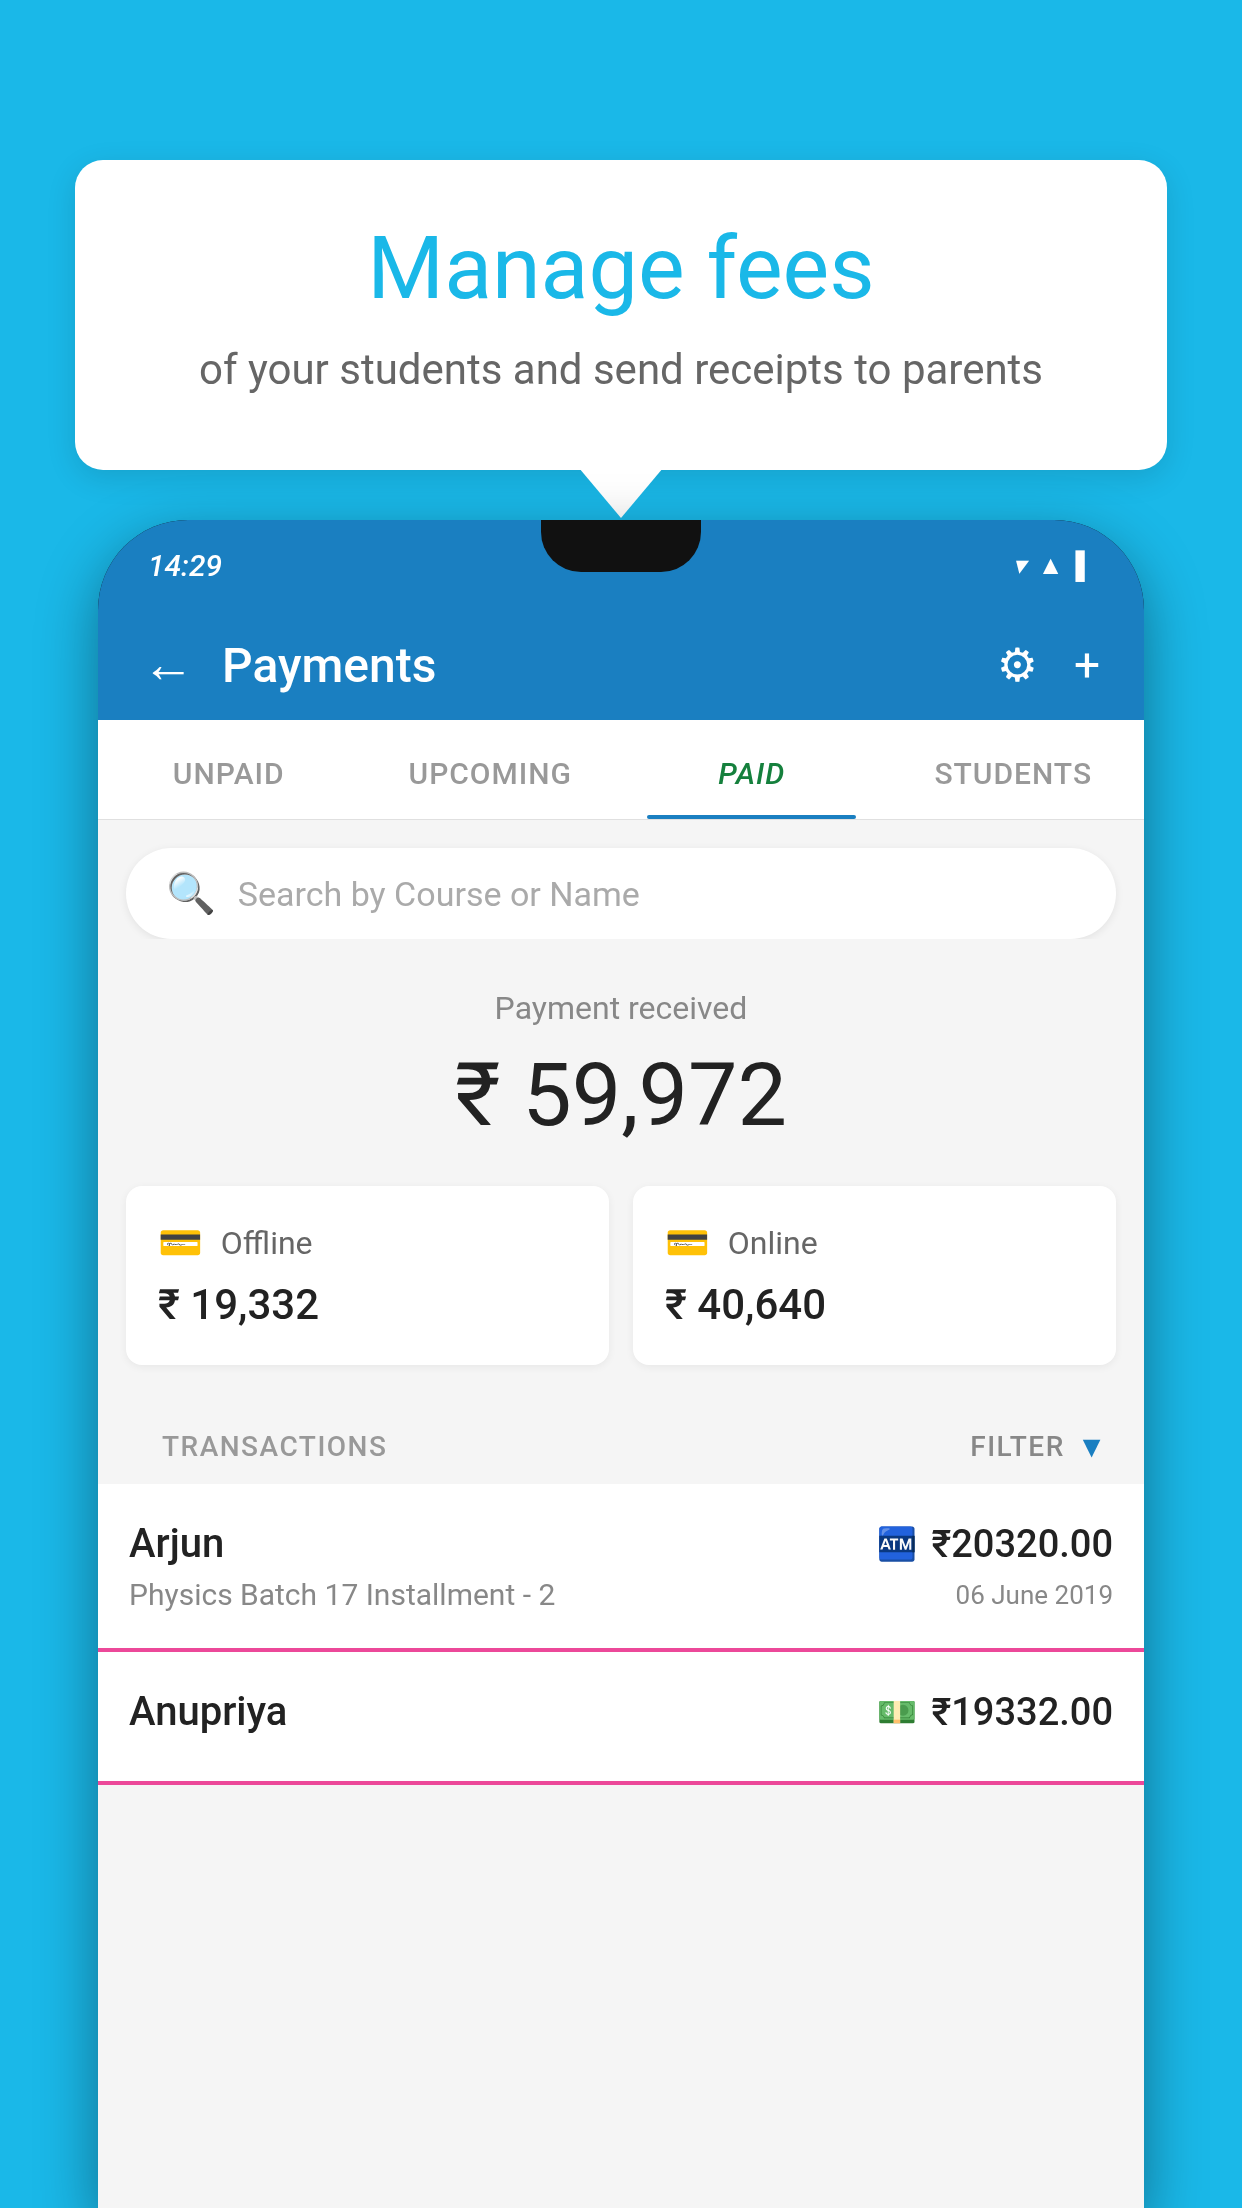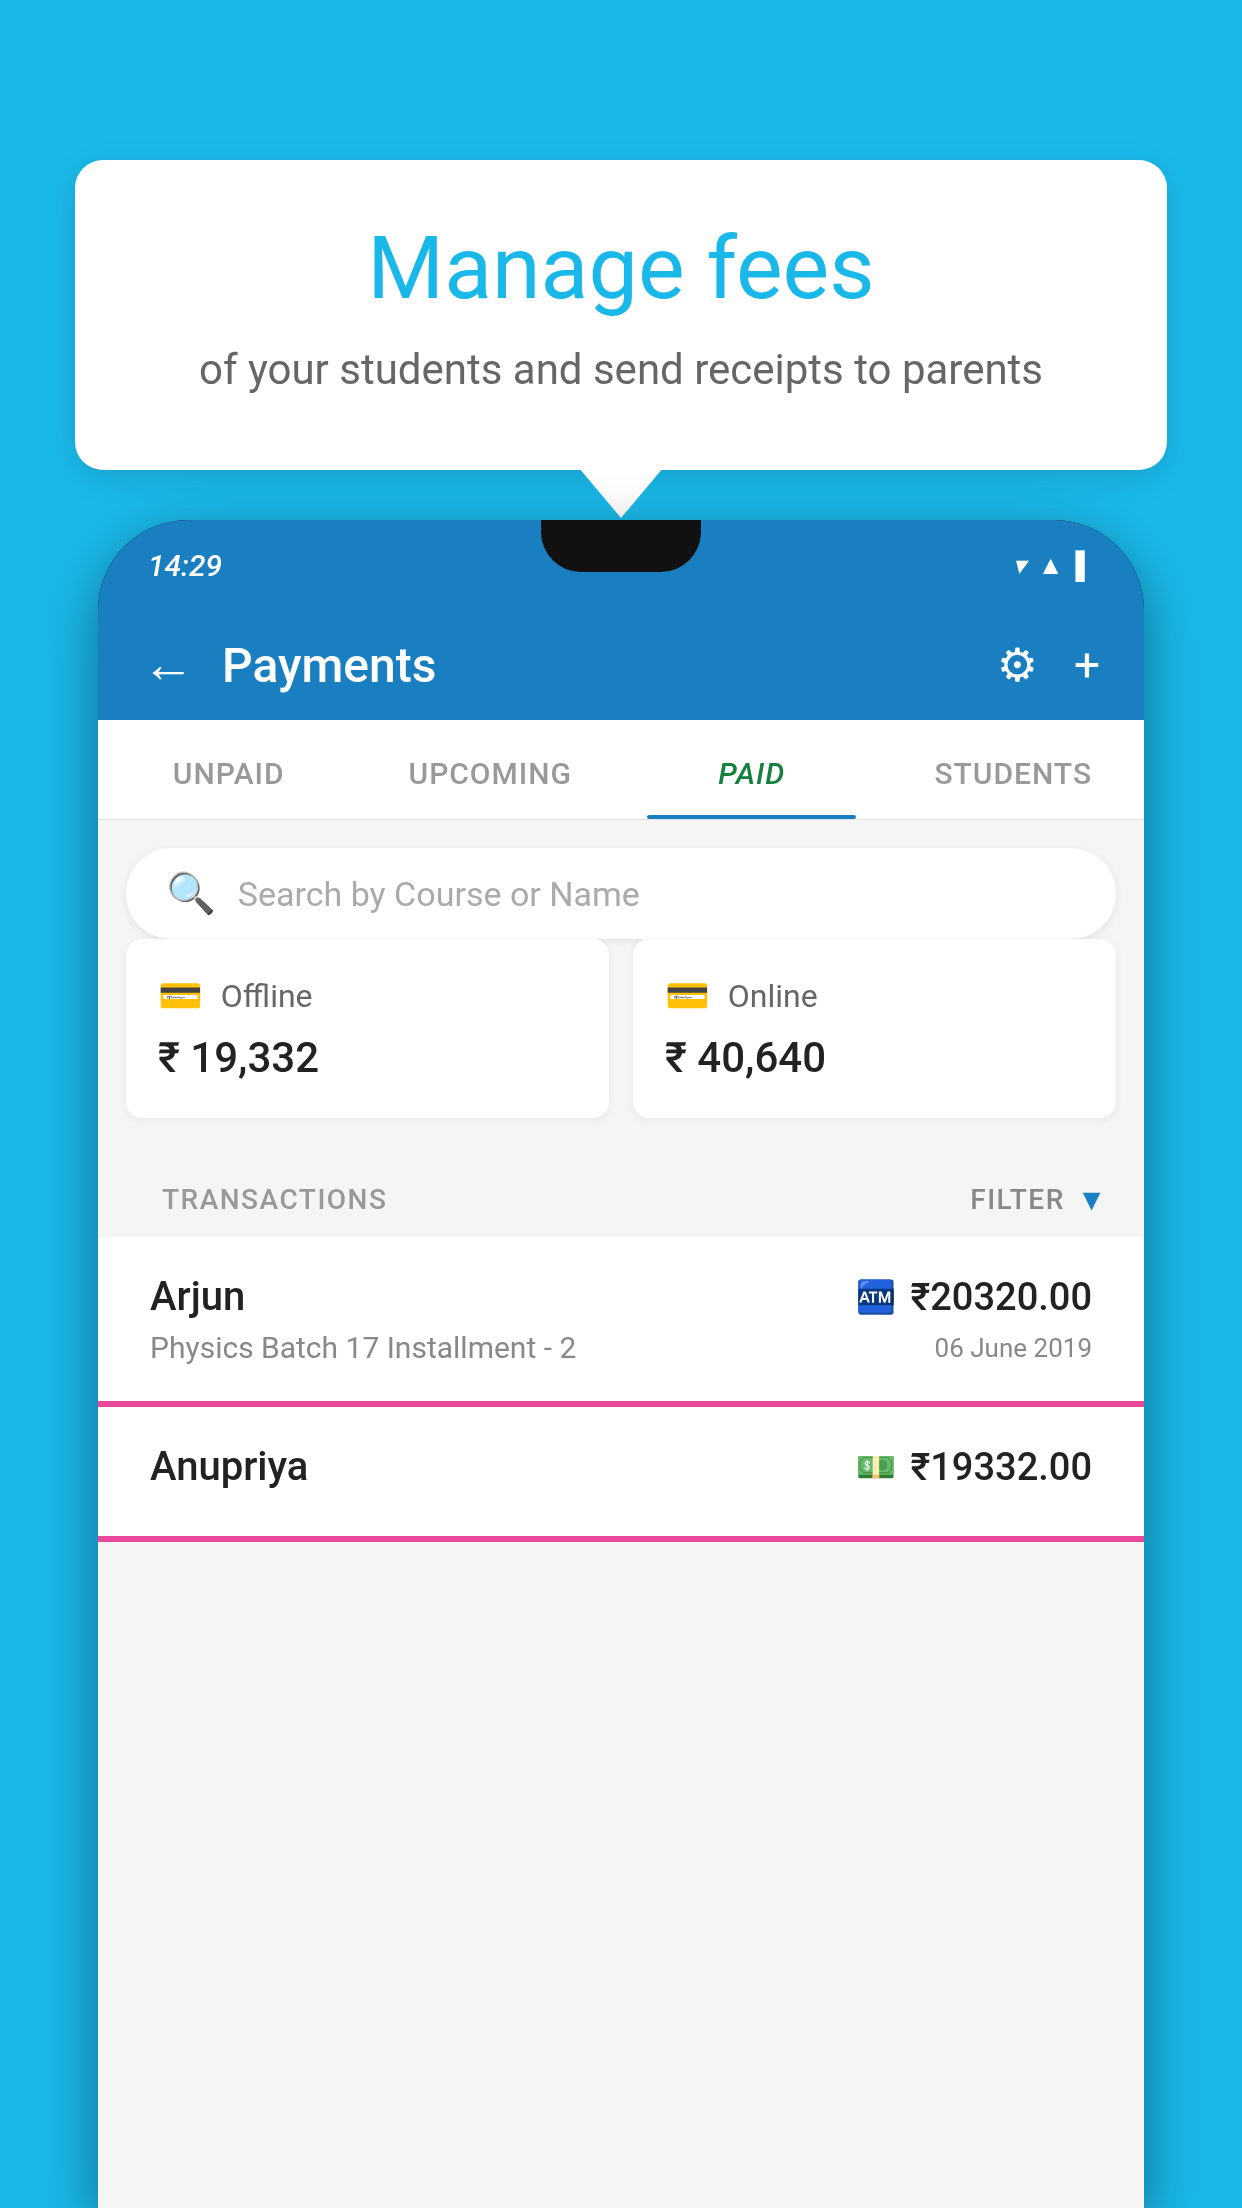--- a/index.html
+++ b/index.html
@@ -262,22 +262,22 @@
       cursor: pointer;
     }
     .filter-icon {
       color: #1a7fc1;
       font-size: 30px;
     }
 
     
     .transaction-row {
       background: #fff;
-      padding: 36px 52px;
-      border-bottom: 6px solid #ec4899;
+      padding: 36px 31px;
+      border-bottom: 4px solid #ec4899;
     }
     .transaction-top {
       display: flex;
       justify-content: space-between;
       align-items: center;
       margin-bottom: 10px;
     }
     .transaction-name {
       font-size: 40px;
       font-weight: 500;
@@ -361,20 +361,24 @@
       <div class="tab">
         <span>STUDENTS</span>
       </div>
     </div>
 
     <div class="search-bar">
       <span class="search-icon-wrap">🔍</span>
       <span class="search-placeholder">Search by Course or Name</span>
     </div>
 
+    <div class="payment-received">
+      <div class="payment-label">Payment received</div>
+      <div class="payment-amount">₹ 59,972</div>
+    </div>
 
     <div class="cards-row">
       <div class="payment-card">
         <div class="card-header">
           <span class="card-icon">💳</span>
           <span class="card-label">Offline</span>
         </div>
         <div class="card-amount">₹ 19,332</div>
       </div>
       <div class="payment-card">

